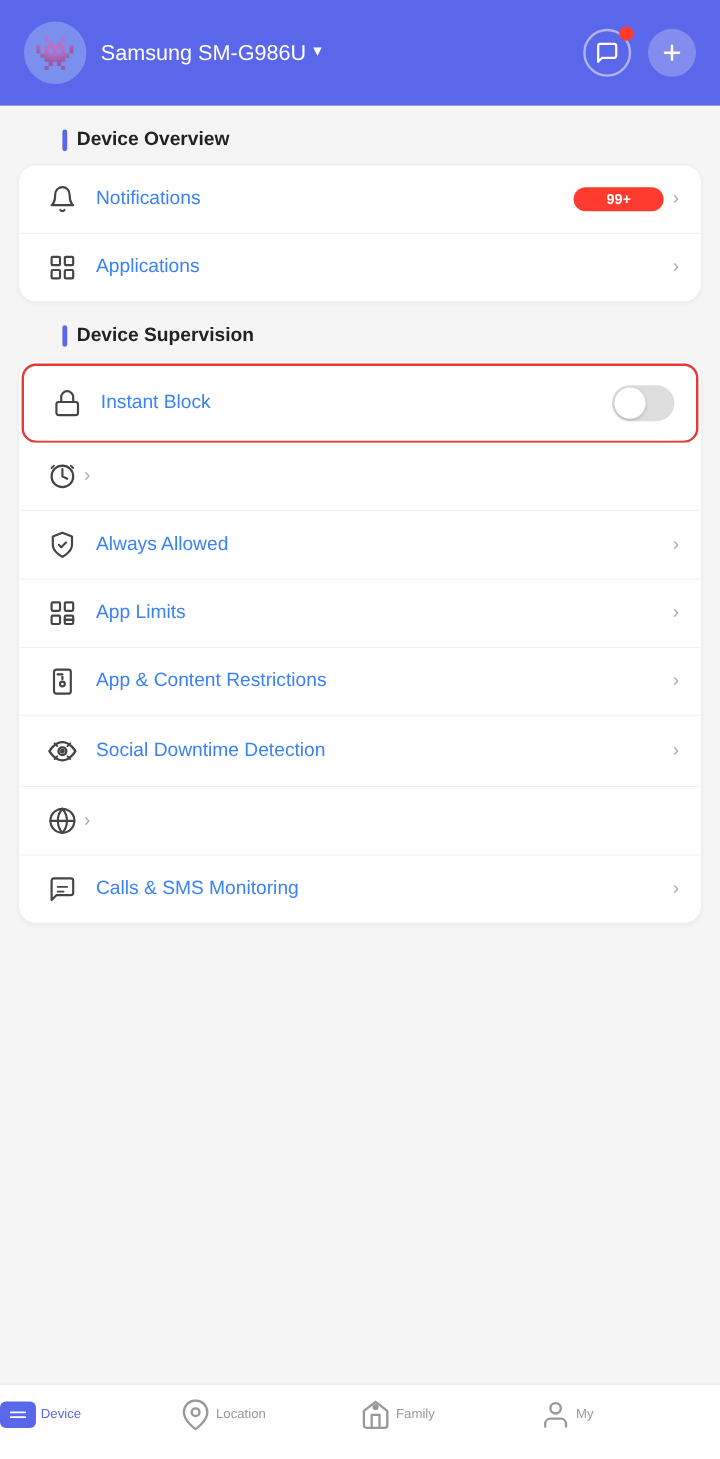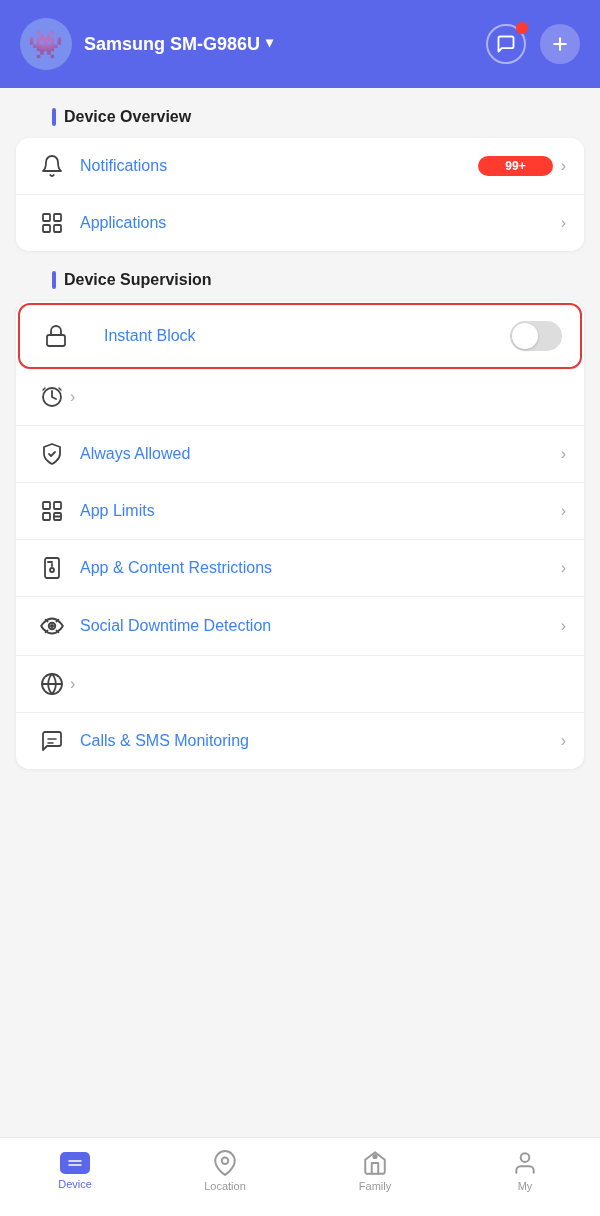--- a/index.html
+++ b/index.html
@@ -32,21 +32,21 @@
       border-radius: 50%;
       background: #7B8FEF;
       display: flex;
       align-items: center;
       justify-content: center;
       font-size: 26px;
     }
     .device-name {
       color: white;
       font-size: 18px;
-      font-weight: 700;
+      font-weight: 400;
       display: flex;
       align-items: flex-start;
       gap: 6px;
     }
     .dropdown-arrow {
       color: white;
       font-size: 14px;
     }
     .header-right {
       display: flex;
@@ -185,21 +185,20 @@
       border-top: 1px solid #e8e8e8;
       display: flex;
       align-items: center;
       justify-content: space-around;
       padding: 8px 0 20px;
       position: sticky;
       bottom: 0;
     }
     .nav-item {
       display: flex;
-      flex-direction: column;
       align-items: center;
       gap: 4px;
       cursor: pointer;
       flex: 1;
       padding: 4px 0;
     }
     .nav-label {
       font-size: 11px;
       color: #999;
     }
@@ -272,21 +271,21 @@
     </div>
   </div>
 
   <div class="section-title">
     <span>Device Supervision</span>
   </div>
 
   <div style="background:white; border-radius:14px; overflow:hidden; margin-bottom:20px; box-shadow:0 1px 4px rgba(0,0,0,0.06);">
 
     <div style="border:2.5px solid #E53935; border-radius:12px; margin:2px 2px 0 2px; background:white;">
-      <div class="list-item" style="border-bottom:none; border-radius:12px;gap:20px;">
+      <div class="list-item" style="border-bottom:none; border-radius:12px;">
         <div class="item-icon">
           <svg width="24" height="24" viewBox="0 0 24 24" fill="none" stroke="#444" stroke-width="1.8" stroke-linecap="round" stroke-linejoin="round">
             <rect x="3" y="11" width="18" height="11" rx="2" ry="2"></rect>
             <path d="M7 11V7a5 5 0 0 1 10 0v4"></path>
           </svg>
         </div>
         <span class="item-label">Instant Block</span>
         <div class="toggle">
           <div class="toggle-knob"></div>
         </div>

